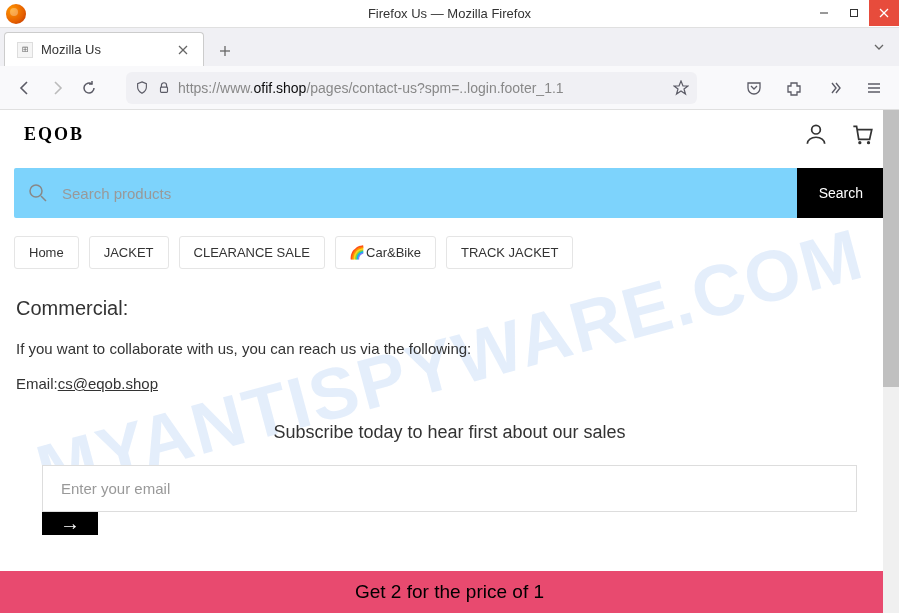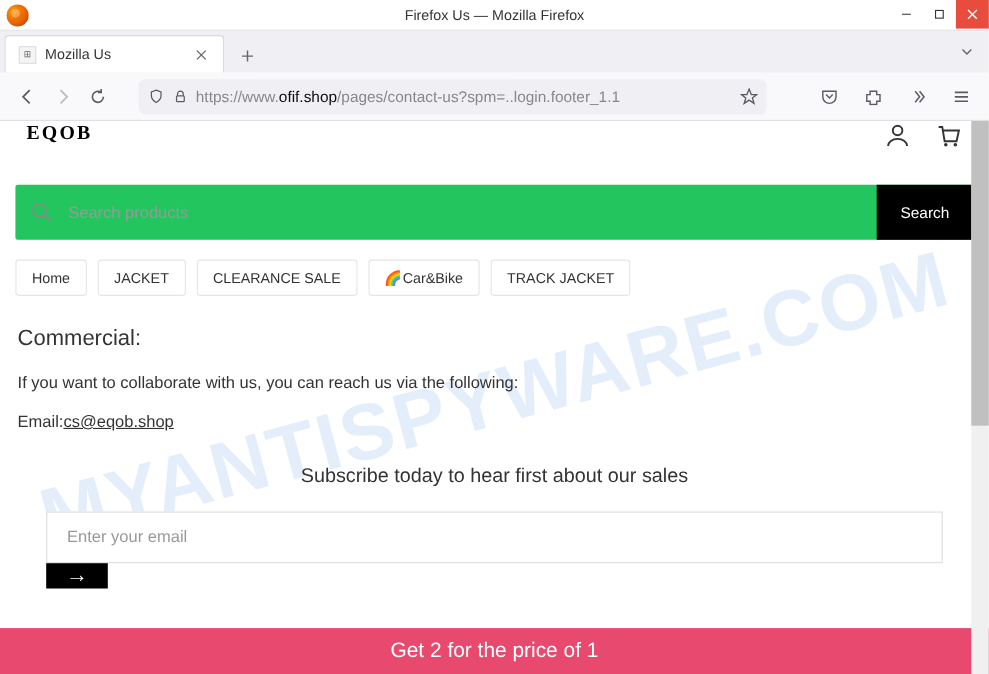--- a/index.html
+++ b/index.html
@@ -31,27 +31,27 @@
 .urlbar { flex: 1; height: 32px; background: #f0f0f4; border-radius: 6px; display: flex; align-items: center; padding: 0 8px; gap: 6px; margin: 0 40px 0 20px; }
 .url-icon { width: 16px; height: 16px; display: flex; align-items: center; justify-content: center; color: #5b5b66; }
 .url-text { flex: 1; font-size: 14px; color: #888; white-space: nowrap; overflow: hidden; }
 .url-text .domain { color: #0c0c0d; }
 .toolbar-icons { display: flex; gap: 10px; }
 
 
 .page { background: #fff; position: relative; height: calc(613px - 28px - 38px - 44px); overflow: hidden; }
 .watermark { position: absolute; top: 50%; left: 50%; transform: translate(-50%, -50%) rotate(-15deg); font-size: 72px; font-weight: bold; color: rgba(74, 144, 226, 0.15); white-space: nowrap; pointer-events: none; z-index: 1; letter-spacing: 2px; }
 
-.shop-header { height: 48px; display: flex; justify-content: space-between; padding: 0 24px; position: relative; z-index: 2; }
+.shop-header { height: 48px; display: flex; align-items: center; justify-content: space-between; padding: 0 24px; position: relative; z-index: 2; }
 .logo { font-size: 18px; font-weight: 600; letter-spacing: 2px; font-family: Georgia, serif; }
 .header-icons { display: flex; gap: 20px; }
 .header-icon { width: 26px; height: 26px; color: #333; cursor: pointer; }
 
 .search-section { padding: 10px 14px; position: relative; z-index: 2; }
-.search-wrap { display: flex; align-items: center; background: #22c55e; border-radius: 2px; height: 50px; }
+.search-wrap { display: flex; align-items: center; background: #7dd3fc; border-radius: 2px; height: 50px; }
 .search-icon { width: 20px; height: 20px; margin: 0 14px; color: #888; }
 .search-input { flex: 1; border: none; background: transparent; font-size: 15px; color: #333; outline: none; font-family: inherit; }
 .search-input::placeholder { color: #999; }
 .search-btn { background: #000; color: #fff; border: none; padding: 0 22px; height: 50px; font-size: 14px; cursor: pointer; font-family: Liberation Sans, sans-serif; }
 
 .nav-menu { padding: 8px 14px; display: flex; gap: 10px; flex-wrap: wrap; position: relative; z-index: 2; }
 .nav-item { background: #fff; border: 1px solid #e5e5e5; border-radius: 3px; padding: 8px 14px; font-size: 13px; color: #333; cursor: pointer; }
 
 .content-section { padding: 20px 16px; position: relative; z-index: 2; }
 .section-title { font-size: 20px; font-weight: 500; color: #333; margin-bottom: 18px; }
@@ -59,21 +59,21 @@
 .email-line { font-size: 15px; color: #333; }
 .email-link { color: #333; text-decoration: underline; text-align: center; }
 
 .subscribe-section { padding: 10px 42px 0; position: relative; z-index: 2; text-align: center; }
 .subscribe-title { font-size: 18px; font-weight: 400; color: #333; margin-bottom: 22px; }
 .subscribe-wrap { display: flex; flex-direction: column; }
 .subscribe-input { flex: 1; border: 1px solid #ddd; padding: 14px 18px; font-size: 15px; font-family: inherit; outline: none; }
 .subscribe-input::placeholder { color: #999; }
 .subscribe-btn { background: #000; color: #fff; border: none; width: 56px; display: flex; align-items: center; justify-content: center; cursor: pointer; font-size: 20px; }
 
-.promo-banner { position: absolute; bottom: 0; left: 0; right: 0; background: #e84a6f; color: #ffffff; text-align: center; padding: 10px 16px; font-size: 19px; font-weight: 400; z-index: 3; }
+.promo-banner { position: absolute; bottom: 0; left: 0; right: 0; background: #e84a6f; color: #000000; text-align: center; padding: 10px 16px; font-size: 19px; font-weight: 400; z-index: 3; }
 
 .scrollbar { position: absolute; right: 0; top: 0; width: 16px; height: 100%; background: #f0f0f0; z-index: 4; }
 .scrollbar-thumb { position: absolute; top: 0; width: 100%; height: 55%; background: #c0c0c0; }
 </style>
 </head>
 <body>
 
 <div class="titlebar">
   <div class="firefox-icon"></div>
   <div class="window-title">Firefox Us — Mozilla Firefox</div>

